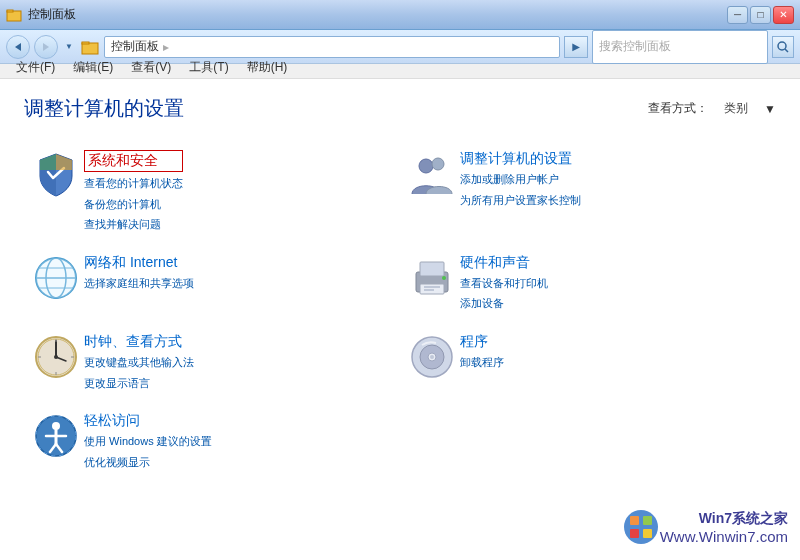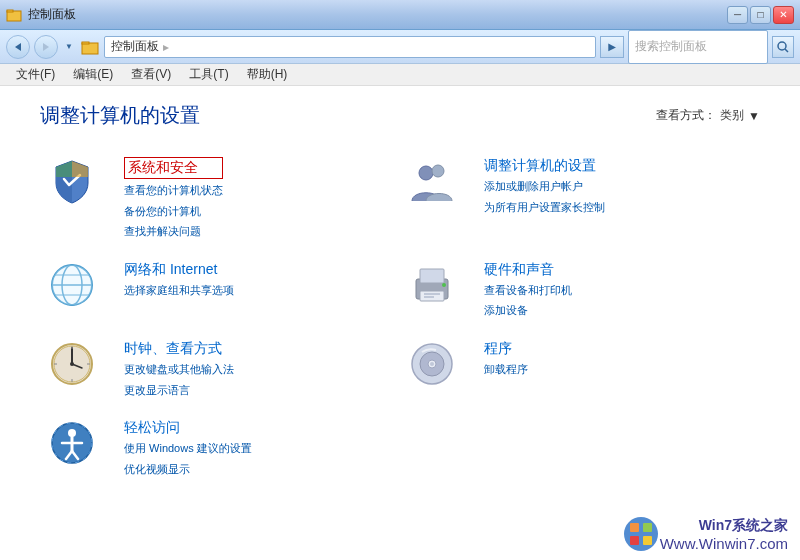--- a/index.html
+++ b/index.html
@@ -117,21 +117,21 @@
       border: 1px solid #8ab0d8;
       background: linear-gradient(to bottom, #e8f4ff, #c0d8f0);
       display: flex;
       align-items: center;
       justify-content: center;
       cursor: pointer;
       font-size: 10px;
       color: #336699;
     }
     .search-field {
-      width: 140px;
+      width: 176px;
       height: 22px;
       border: 1px solid #8ab0d8;
       background: white;
       display: flex;
       align-items: center;
       padding: 16px 6px;
       border-radius: 2px;
       color: #999;
       font-size: 12px;
     }
@@ -143,79 +143,79 @@
       display: flex;
       align-items: center;
       justify-content: center;
       cursor: pointer;
       color: #336699;
       font-size: 11px;
     }
 
     
     .menu-bar {
-      height: 22px;
+      height: 15px;
       background: #f0f0f0;
       display: flex;
       align-items: flex-end;
       padding: 0 8px;
       gap: 2px;
       border-bottom: 1px solid #ddd;
     }
     .menu-item {
       padding: 2px 8px;
       font-size: 12px;
       color: #333;
       cursor: pointer;
     }
 
     
     .main-content {
       height: calc(560px - 30px - 34px - 22px);
       background: white;
-      padding: 16px 40px;
+      padding: 16px 24px;
       overflow-y: auto;
     }
 
     .page-header {
       display: flex;
       justify-content: space-between;
       align-items: center;
       margin-bottom: 18px;
     }
     .page-title {
       font-size: 20px;
       color: #003399;
       font-weight: normal;
     }
     .view-options {
       font-size: 12px;
       color: #333;
       display: flex;
       align-items: center;
-      gap: 4px;
+      gap: 16px;
     }
     .view-link {
       color: #404040;
       cursor: pointer;
       text-decoration: none;
     }
 
     
     .categories-grid {
       display: grid;
       grid-template-columns: 1fr 1fr;
       gap: 0;
     }
     .category-item {
       display: flex;
       align-items: flex-start;
       padding: 10px 8px;
       cursor: pointer;
-      gap: 28px;
+      gap: 4px;
     }
     .category-icon {
       width: 48px;
       height: 48px;
       flex-shrink: 0;
       display: flex;
       align-items: center;
       justify-content: center;
     }
     .category-text {

